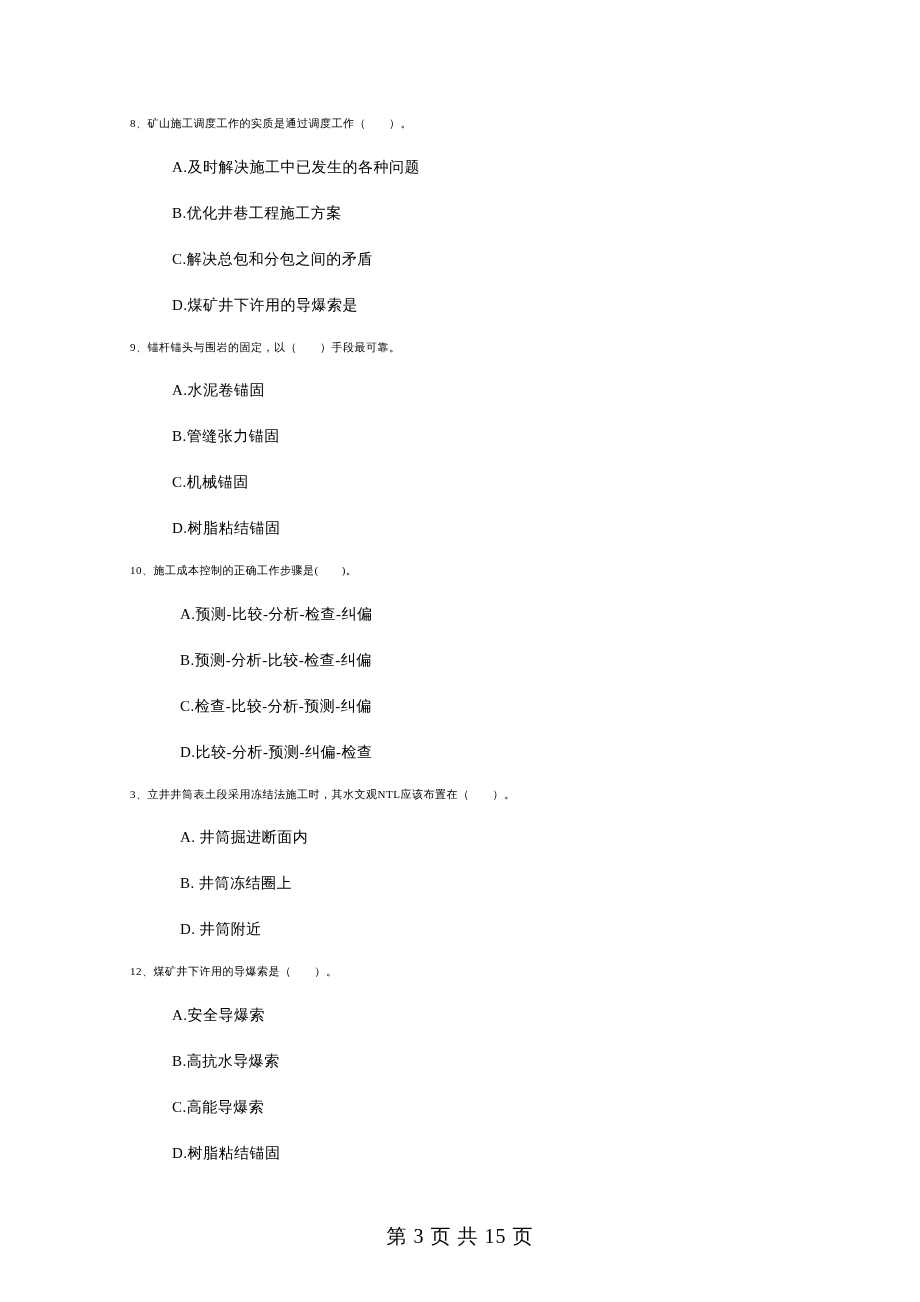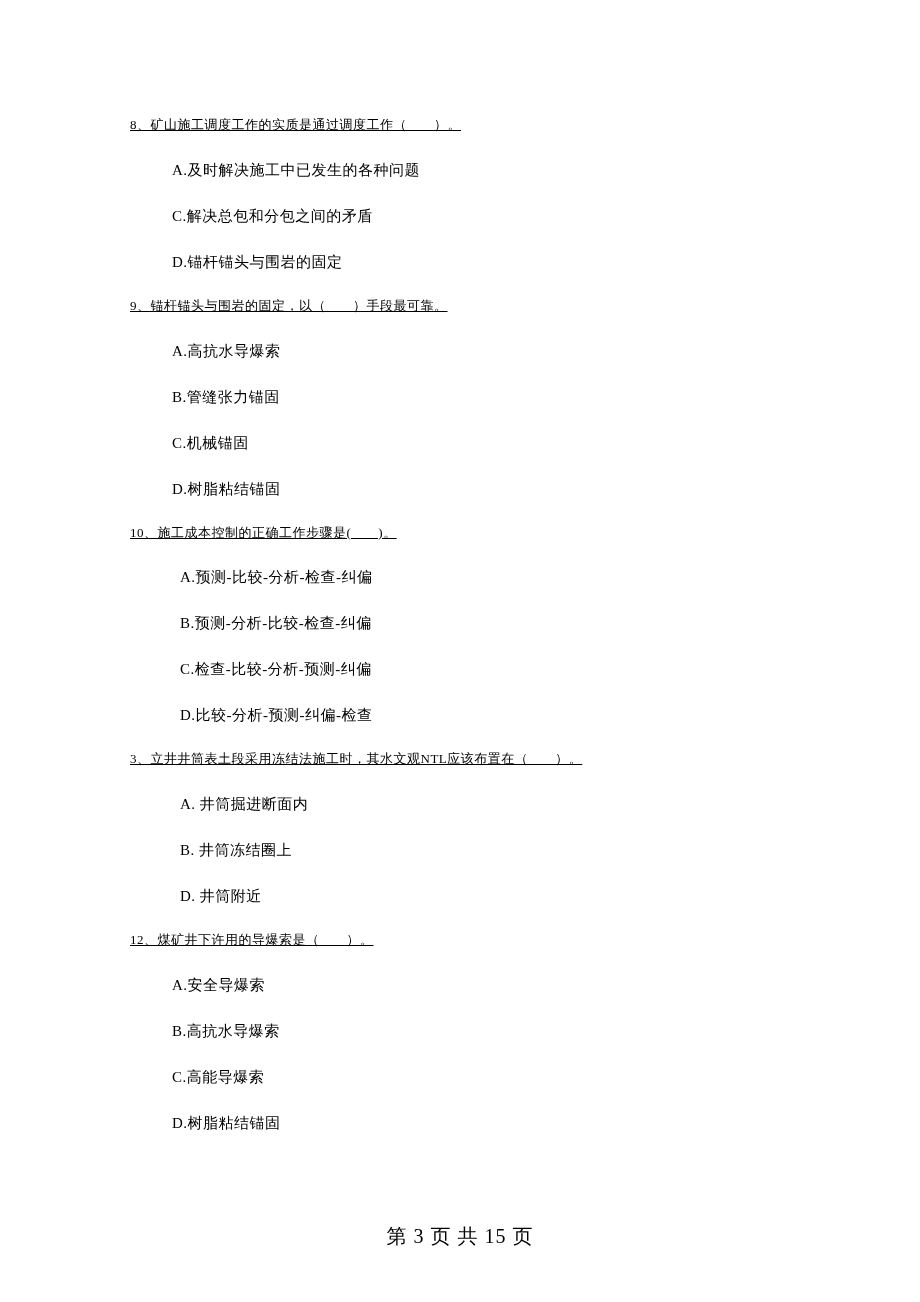--- a/index.html
+++ b/index.html
@@ -15,25 +15,24 @@
       color: #000000;
       position: relative;
     }
     .content {
       padding: 115px 130px 0 130px;
     }
     .question {
       margin-bottom: 18px;
     }
     .q-stem {
-      font-size: 13px;
+      font-size: 11px;
       line-height: 1.6;
       margin-bottom: 22px;
       letter-spacing: 0.5px;
-      text-decoration: underline;
     }
     .option {
       font-size: 15px;
       line-height: 1.6;
       margin-left: 42px;
       margin-bottom: 22px;
       letter-spacing: 0.5px;
     }
     .q10 .option, .q11 .option {
       margin-left: 50px;
@@ -49,27 +48,28 @@
     }
   </style>
 </head>
 <body>
 
 <div class="content">
 
   <div class="question">
     <div class="q-stem">8、矿山施工调度工作的实质是通过调度工作（　　）。</div>
     <div class="option">A.及时解决施工中已发生的各种问题</div>
+    <div class="option">B.优化井巷工程施工方案</div>
     <div class="option">C.解决总包和分包之间的矛盾</div>
-    <div class="option">D.锚杆锚头与围岩的固定</div>
+    <div class="option">D.煤矿井下许用的导爆索是</div>
   </div>
 
   <div class="question">
     <div class="q-stem">9、锚杆锚头与围岩的固定，以（　　）手段最可靠。</div>
-    <div class="option">A.高抗水导爆索</div>
+    <div class="option">A.水泥卷锚固</div>
     <div class="option">B.管缝张力锚固</div>
     <div class="option">C.机械锚固</div>
     <div class="option">D.树脂粘结锚固</div>
   </div>
 
   <div class="question q10">
     <div class="q-stem">10、施工成本控制的正确工作步骤是(　　)。</div>
     <div class="option">A.预测-比较-分析-检查-纠偏</div>
     <div class="option">B.预测-分析-比较-检查-纠偏</div>
     <div class="option">C.检查-比较-分析-预测-纠偏</div>

